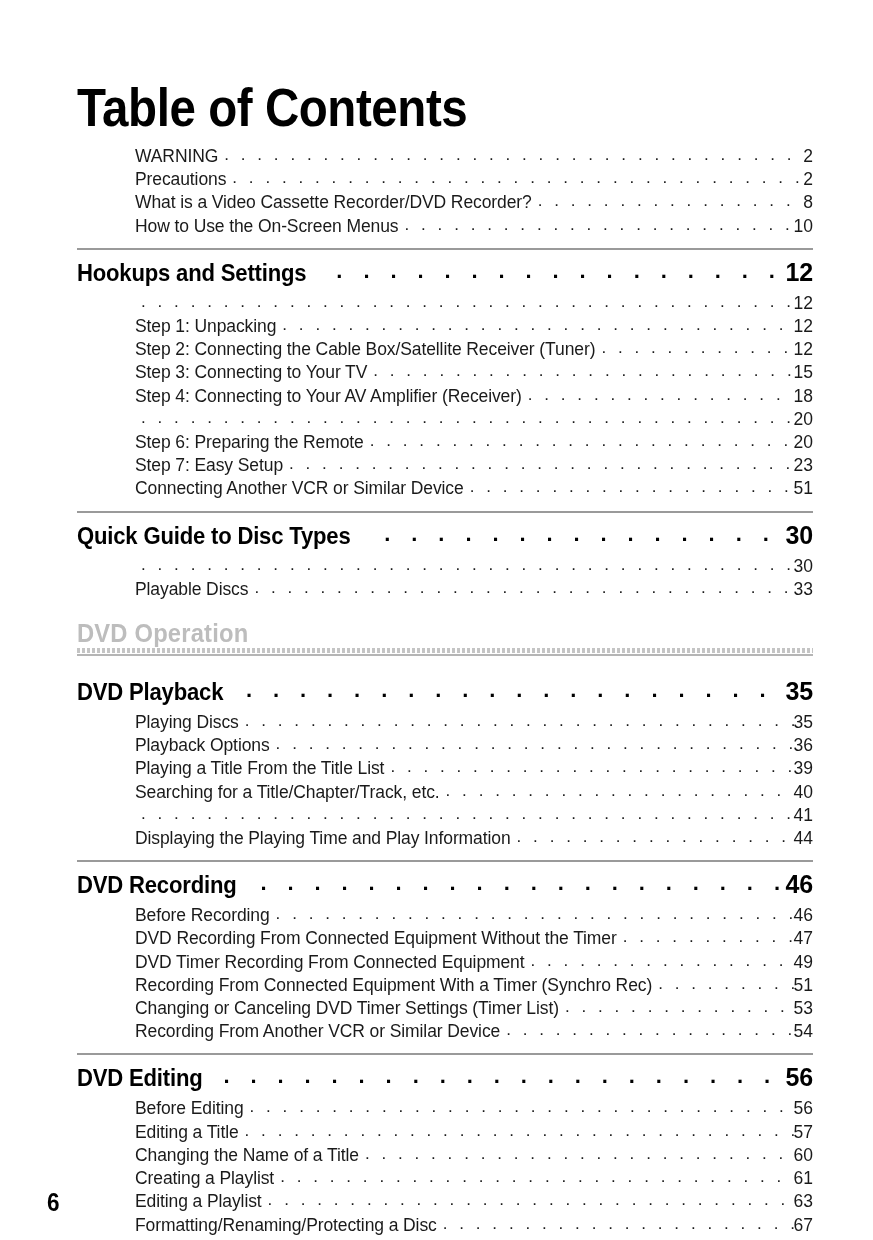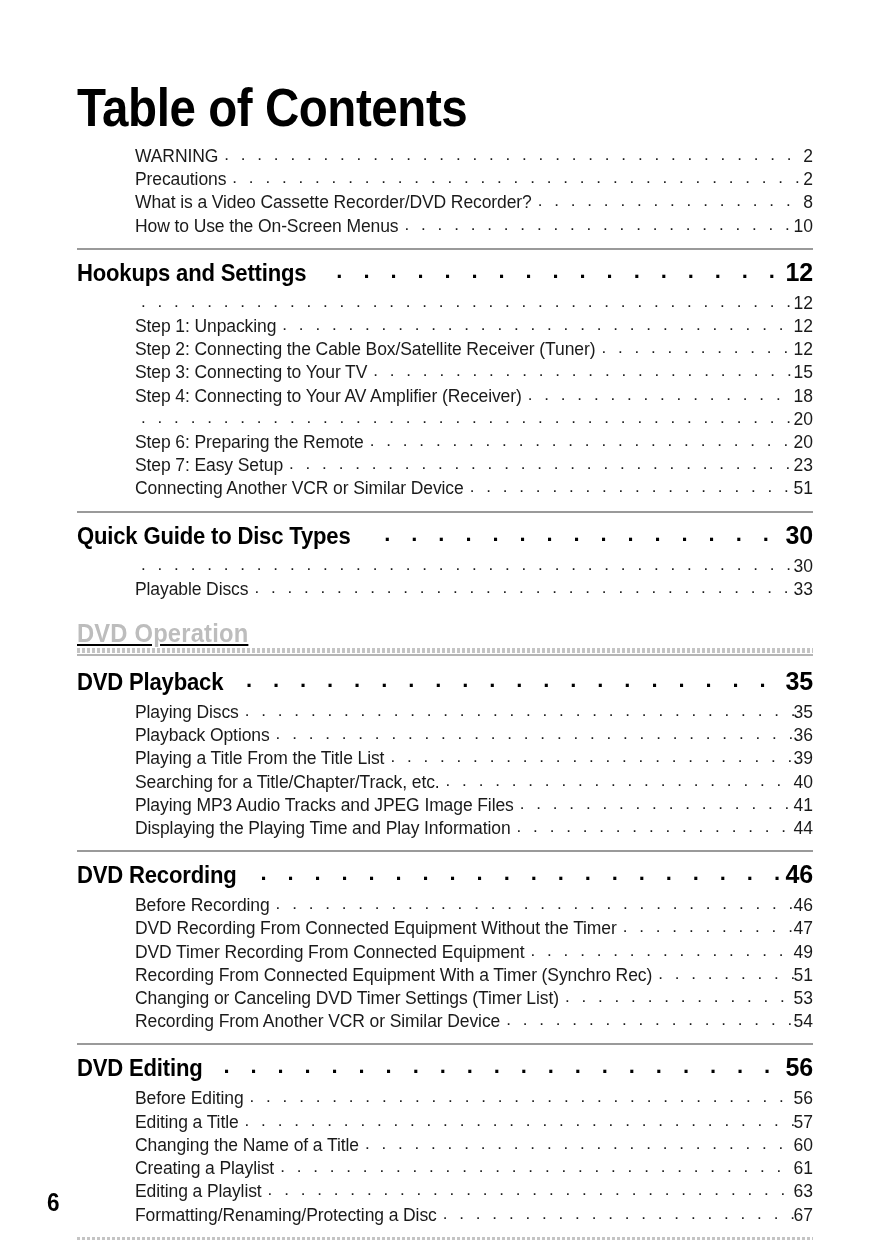--- a/index.html
+++ b/index.html
@@ -156,21 +156,21 @@
     font-family: "Liberation Sans Narrow", "Liberation Sans", sans-serif;
     font-weight: bold;
     font-size: 25px;
     line-height: 30px;
     color: #bdbdbd;
     letter-spacing: 0.2px;
     transform: scaleX(0.95);
     transform-origin: left;
     white-space: nowrap;
   }
-  .banner-wrap { margin-bottom: 5px; text-decoration: underline; }
+  .banner-wrap { margin-bottom: 15px; }
 
   
   .folio {
     position: absolute;
     left: 47px;
     top: 1190px;
     font-family: "Liberation Sans Narrow", "Liberation Sans", sans-serif;
     font-weight: bold;
     font-size: 25px;
     line-height: 25px;
@@ -311,21 +311,20 @@
         <span class="label">Playing a Title From the Title List</span>
         <span class="leader">. . . . . . . . . . . . . . . . . . . . . . . . . . . . . . . . . . . . . . . . . . . . . . . . . . . . . . . . . . . . . . . . . . . . . . . . . . . . . . . . . . . . . . . . . . . . . . . . . . . . . . . . . . . . .</span>
         <span class="page-num">39</span>
       </div>
       <div class="row item">
         <span class="label">Searching for a Title/Chapter/Track, etc.</span>
         <span class="leader">. . . . . . . . . . . . . . . . . . . . . . . . . . . . . . . . . . . . . . . . . . . . . . . . . . . . . . . . . . . . . . . . . . . . . . . . . . . . . . . . . . . . . . . . . . . . . . . . . . . . . . . . . . . . .</span>
         <span class="page-num">40</span>
       </div>
       <div class="row item">
-        <span class="label">Playing MP3 Audio Tracks and JPEG Image Files</span>
         <span class="leader">. . . . . . . . . . . . . . . . . . . . . . . . . . . . . . . . . . . . . . . . . . . . . . . . . . . . . . . . . . . . . . . . . . . . . . . . . . . . . . . . . . . . . . . . . . . . . . . . . . . . . . . . . . . . .</span>
         <span class="page-num">41</span>
       </div>
       <div class="row item">
         <span class="label">Displaying the Playing Time and Play Information</span>
         <span class="leader">. . . . . . . . . . . . . . . . . . . . . . . . . . . . . . . . . . . . . . . . . . . . . . . . . . . . . . . . . . . . . . . . . . . . . . . . . . . . . . . . . . . . . . . . . . . . . . . . . . . . . . . . . . . . .</span>
         <span class="page-num">44</span>
       </div>
     </div>
 

